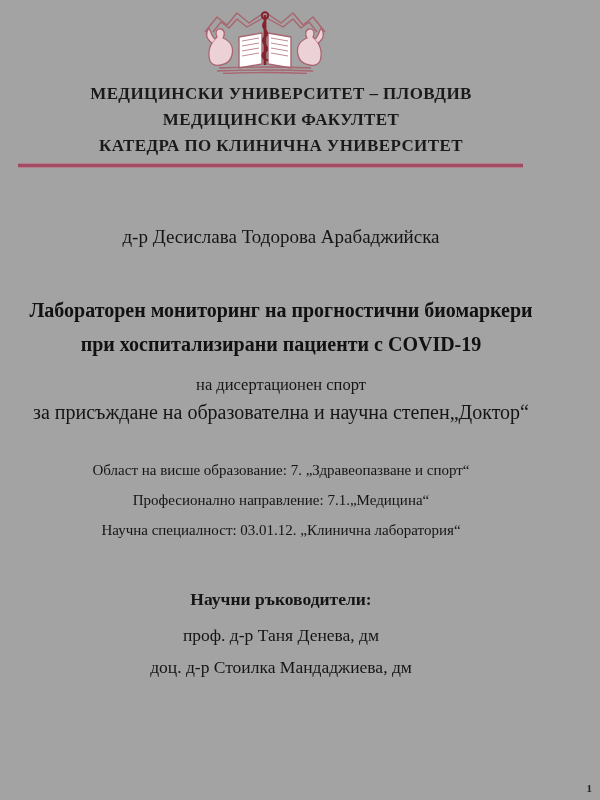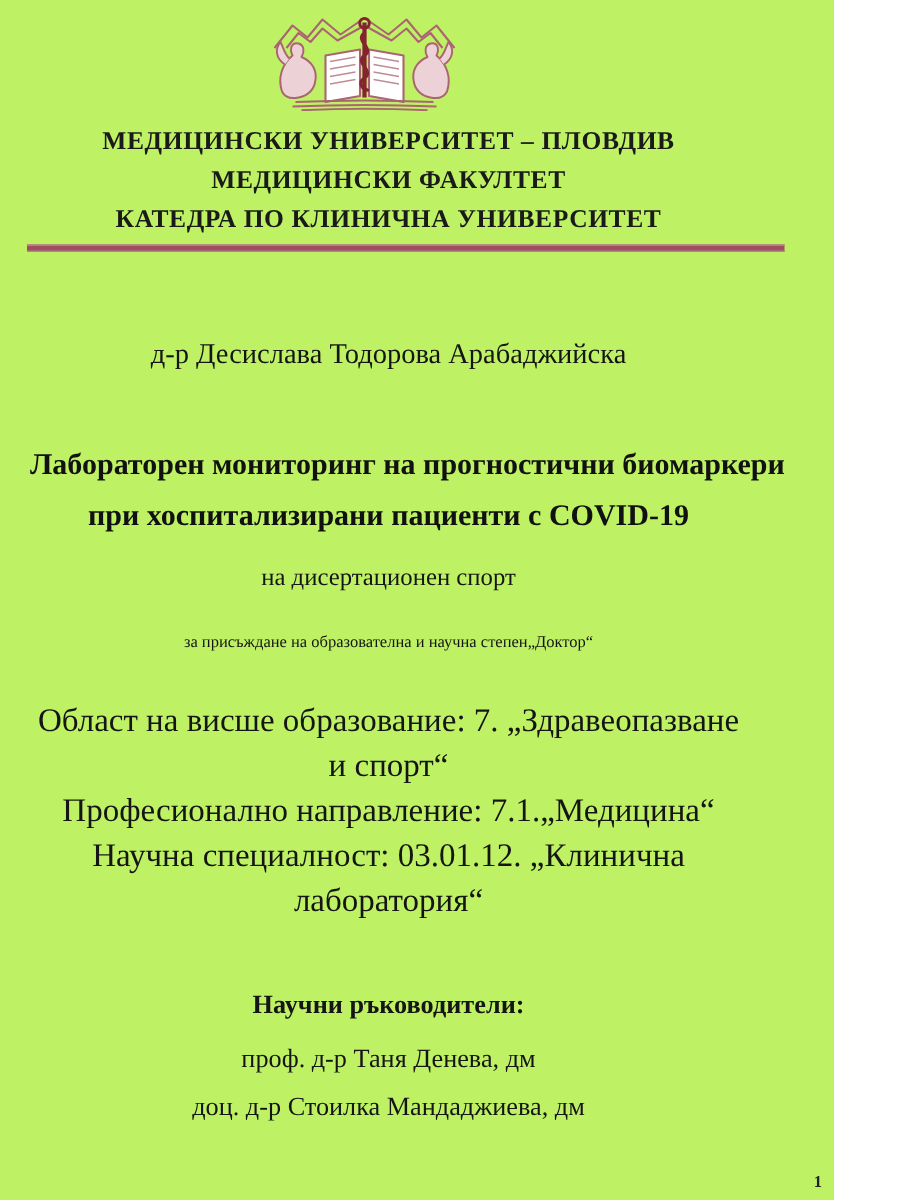--- a/index.html
+++ b/index.html
@@ -2,23 +2,23 @@
 <html><head>
 <meta charset="utf-8">
 <style>
   html, body {
     margin: 0;
     padding: 0;
     background: #ffffff;
   }
   .page {
     position: relative;
-    width: 556px;
+    width: 600px;
     height: 800px;
-    background: #bef264;
+    background: #a3a3a3;
     font-family: "Liberation Serif", "DejaVu Serif", serif;
     color: #151515;
     overflow: hidden;
   }
   .content {
     padding: 8px 58px 0 20px;
     text-align: center;
   }
   .emblem {
     width: 124px;
@@ -62,26 +62,26 @@
     font-weight: bold;
     font-size: 29px;
     letter-spacing: 1px;
     color: #0d0d0d;
   }
   .sub1 {
     margin-top: 14px;
     font-size: 16.5px;
   }
   .sub2 {
-    margin-top: 27px;
-    font-size: 11px;
+    margin-top: 6px;
+    font-size: 20px;
   }
   .classification {
     margin-top: 31px;
-    font-size: 22px;
+    font-size: 15px;
     line-height: 30px;
   }
   .sup-heading {
     margin-top: 44px;
     font-weight: bold;
     font-size: 17.5px;
   }
   .sup-names {
     margin-top: 9px;
     font-size: 17.5px;

